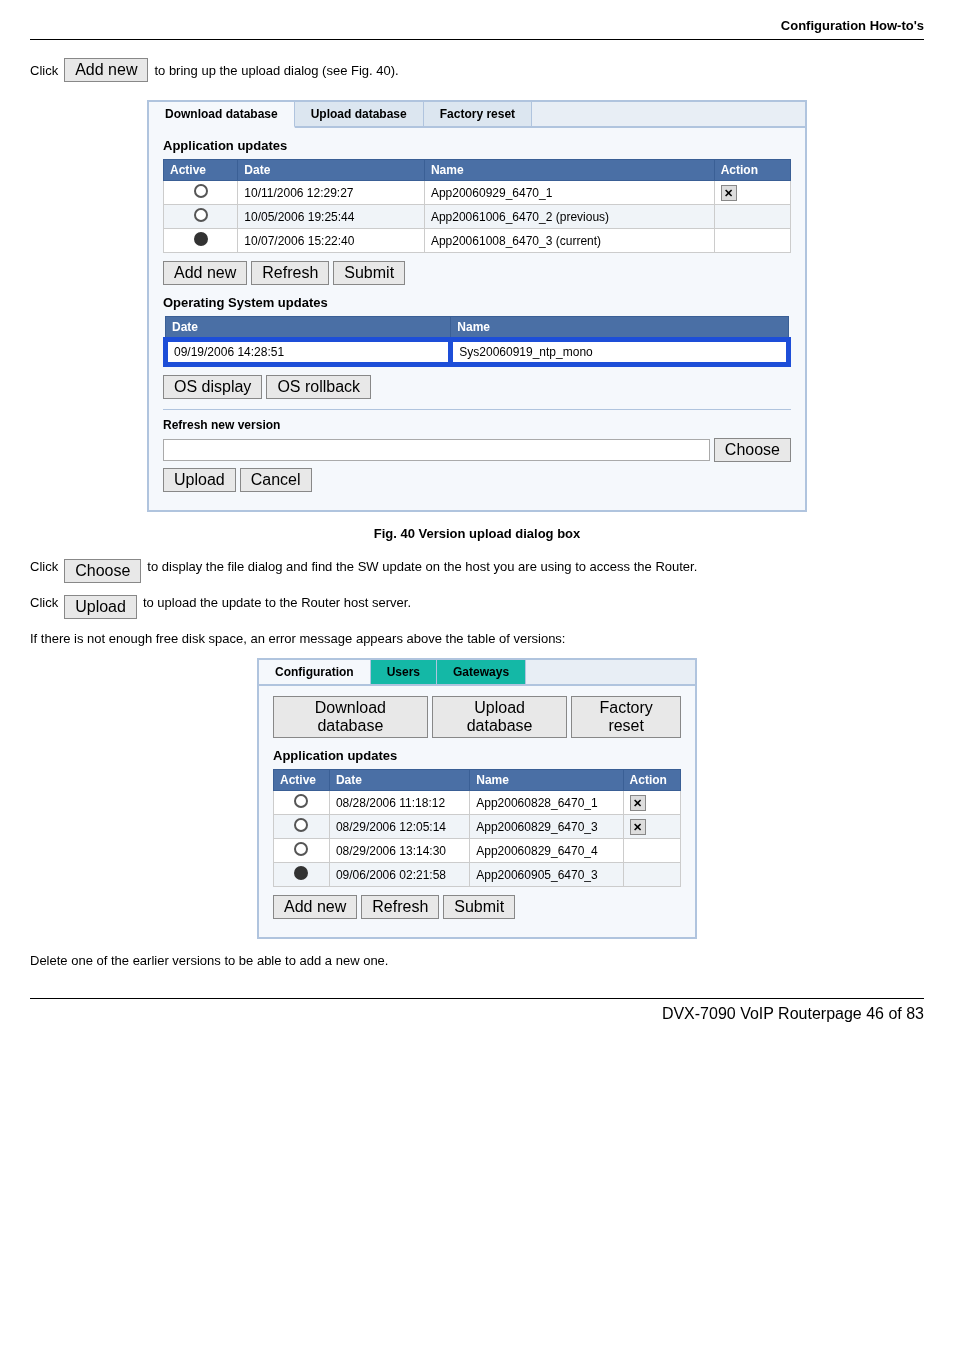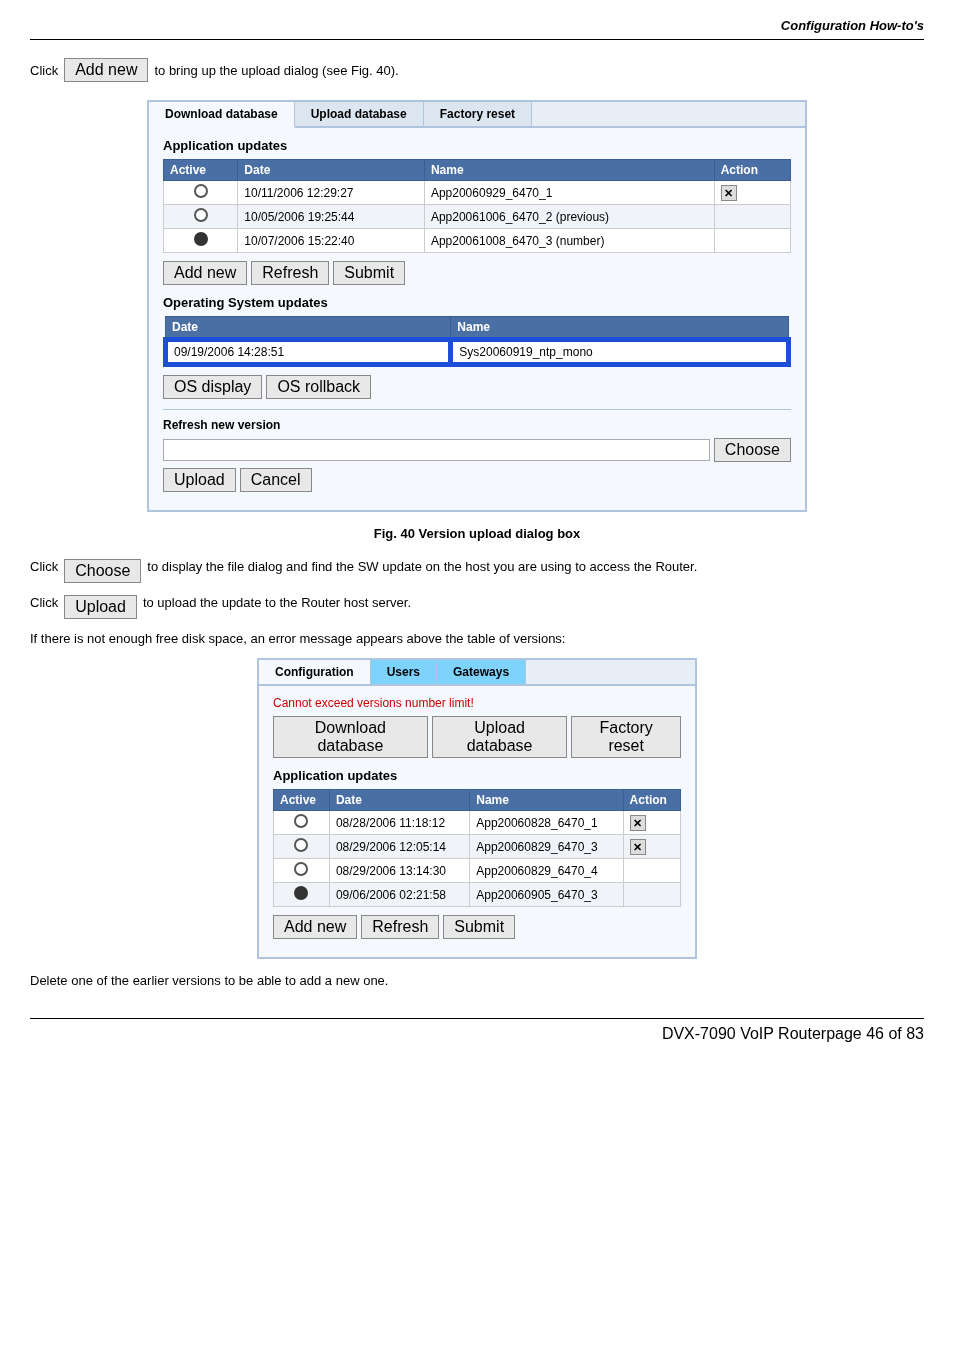--- a/index.html
+++ b/index.html
@@ -15,21 +15,20 @@
 
     .page-wrapper {
       padding: 10px 30px 30px 30px;
     }
 
     .header-bar {
       text-align: right;
       padding: 8px 0 6px 0;
       border-bottom: 1px solid #000;
       margin-bottom: 18px;
-      font-style: italic;
     }
 
     .header-title {
       font-weight: bold;
       font-size: 13px;
     }
 
     .intro-line {
       margin-bottom: 18px;
       display: flex;
@@ -231,21 +230,21 @@
       border-bottom: 2px solid #b0c4de;
       background: #e8eef5;
     }
 
     .dialog-tab2 {
       padding: 5px 16px;
       font-size: 12px;
       font-weight: bold;
       border-right: 1px solid #b0c4de;
       cursor: pointer;
-      background: #7dd3fc;
+      background: #14b8a6;
     }
 
     .dialog-tab2.active {
       background: #f5f8fc;
     }
 
     .error-msg {
       color: #cc0000;
       font-size: 12px;
       margin-bottom: 6px;
@@ -310,21 +309,21 @@
             </tr>
             <tr>
               <td class="radio-cell"><span class="radio-circle"></span></td>
               <td>10/05/2006 19:25:44</td>
               <td>App20061006_6470_2 (previous)</td>
               <td></td>
             </tr>
             <tr>
               <td class="radio-cell"><span class="radio-circle filled"></span></td>
               <td>10/07/2006 15:22:40</td>
-              <td>App20061008_6470_3 (number)</td>
+              <td>App20061008_6470_3 (current)</td>
               <td></td>
             </tr>
           </tbody>
       </table>
 
       <div class="button-row">
         <button class="btn">Add new</button>
         <button class="btn">Refresh</button>
         <button class="btn">Submit</button>
       </div>
@@ -388,21 +387,20 @@
   <div class="dialog-box2">
 
     <div class="dialog-tabs2">
       <div class="dialog-tab2 active">Configuration</div>
       <div class="dialog-tab2">Users</div>
       <div class="dialog-tab2">Gateways</div>
     </div>
 
     <div class="dialog-content2">
 
-      <div class="error-msg">Cannot exceed versions number limit!</div>
 
       <div class="button-row">
         <button class="btn">Download database</button>
         <button class="btn">Upload database</button>
         <button class="btn">Factory reset</button>
       </div>
 
       <div class="spacer"></div>
 
       <div class="section-title">Application updates</div>

